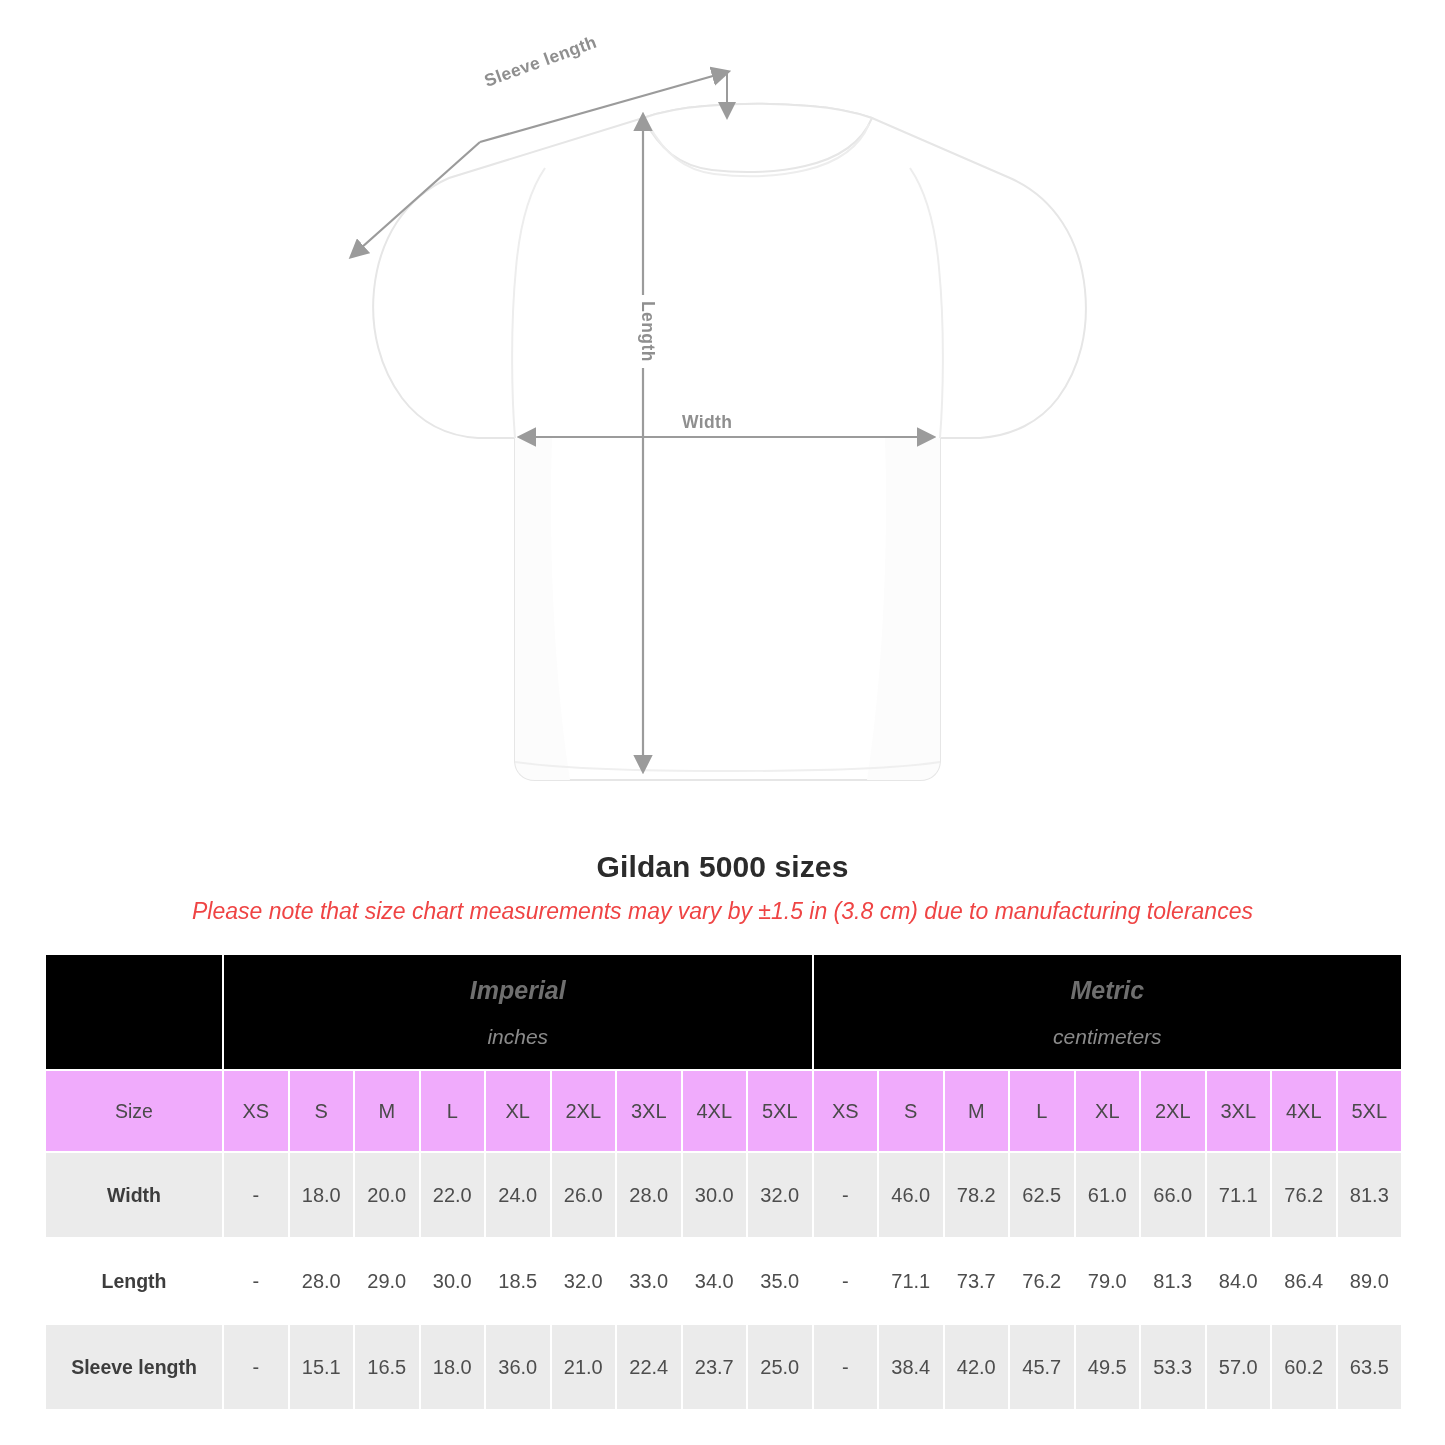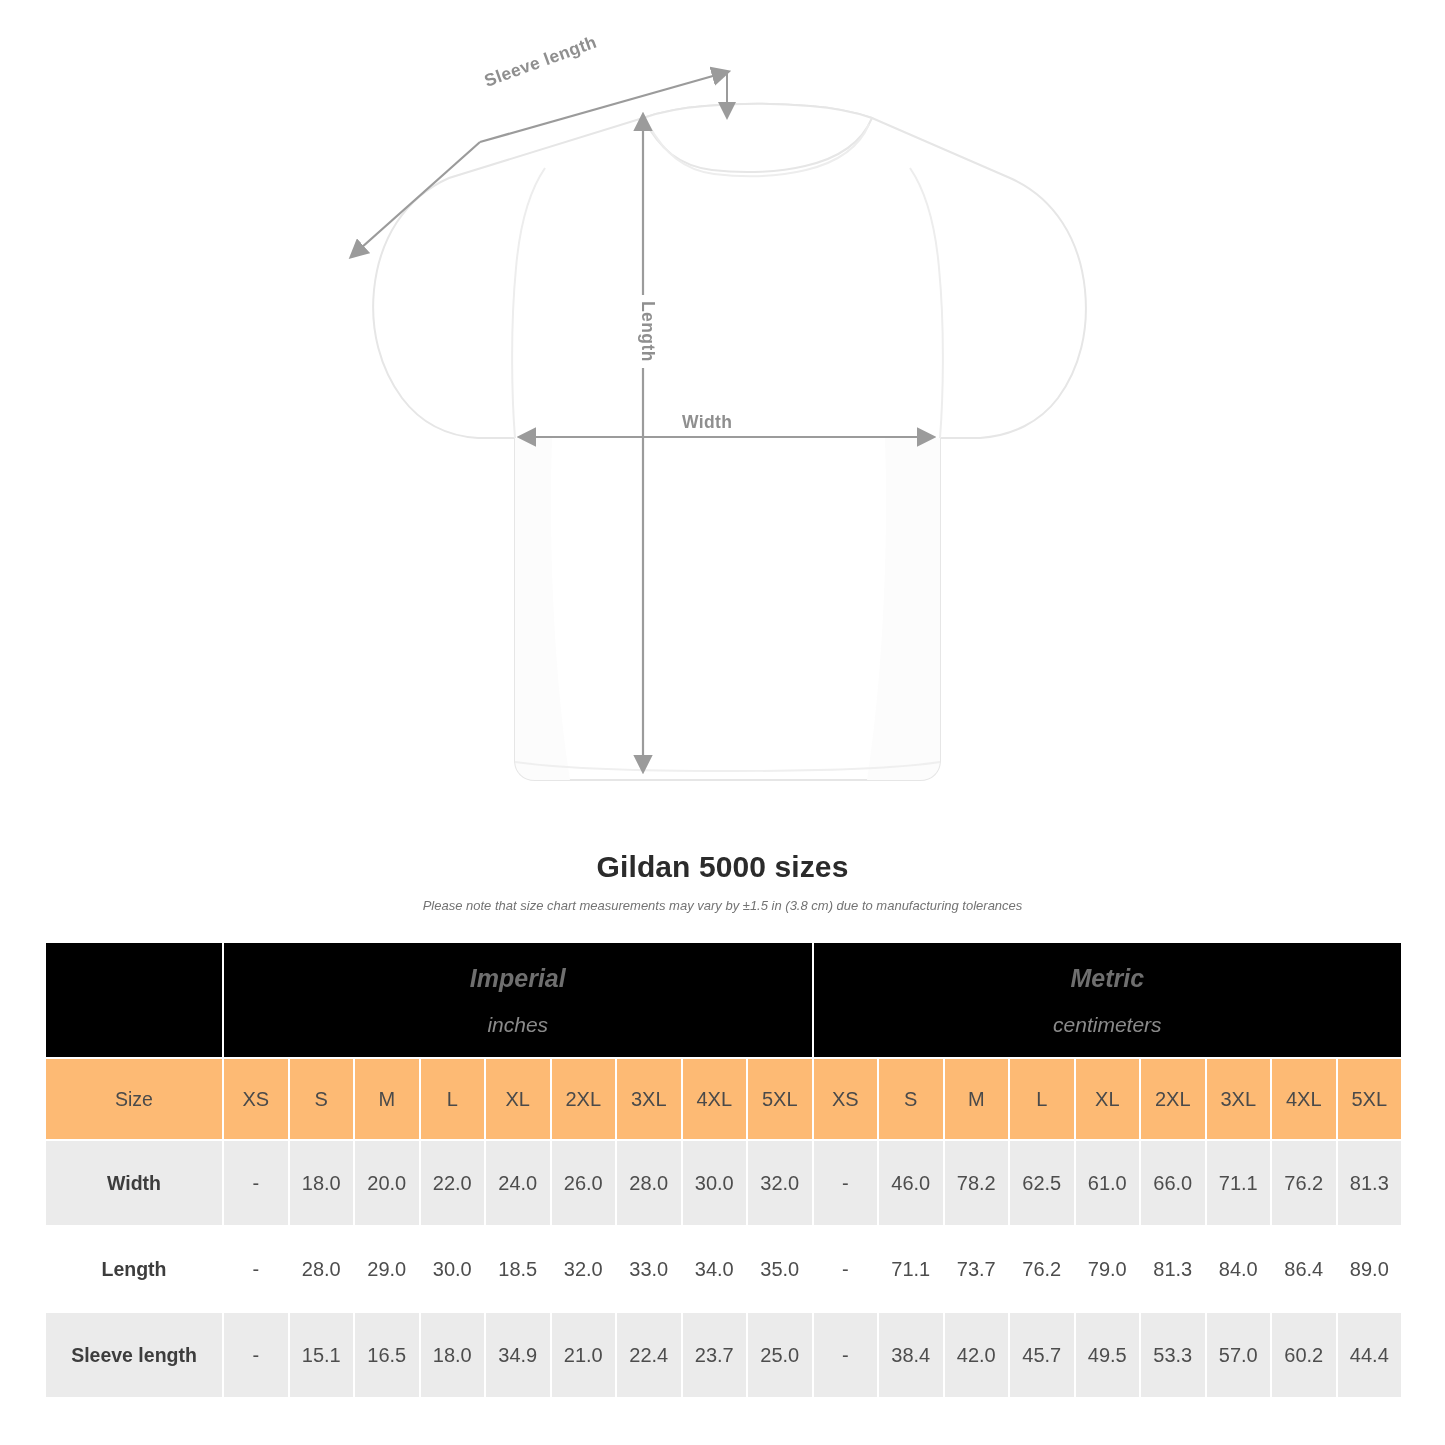--- a/index.html
+++ b/index.html
@@ -35,23 +35,23 @@
     text-align: center;
     margin-top: 20px;
   }
   .chart-title {
     font-size: 30px;
     font-weight: bold;
     color: #2b2b2b;
     letter-spacing: 0.1px;
   }
   .chart-note {
-    font-size: 13px;
+    font-size: 23px;
     font-style: italic;
-    color: #737373;
+    color: #ef4444;
     margin-top: 14px;
   }
 
   
   .table-wrap {
     margin: 28px 44px 0 44px;
   }
   table.size-table {
     width: 1357px;
     border-collapse: collapse;
@@ -76,21 +76,21 @@
     color: #6f6f6f;
   }
   .unit-sub {
     font-size: 21px;
     font-style: italic;
     color: #8a8a8a;
     margin-top: 20px;
   }
   
   .hdr-row td {
-    background: #fdba74;
+    background: #f0abfc;
     height: 78px;
     font-size: 20px;
     font-weight: bold;
     color: #4a4a4a;
   }
   .hdr-row td.rowlabel {
     font-size: 19.5px;
   }
   
   .data-row td {
@@ -299,32 +299,32 @@
         <td>86.4</td>
         <td>89.0</td>
       </tr>
 
       <tr class="data-row shade">
         <td class="rowlabel">Sleeve length</td>
         <td>-</td>
         <td>15.1</td>
         <td>16.5</td>
         <td>18.0</td>
-        <td>34.9</td>
+        <td>36.0</td>
         <td>21.0</td>
         <td>22.4</td>
         <td>23.7</td>
         <td>25.0</td>
         <td>-</td>
         <td>38.4</td>
         <td>42.0</td>
         <td>45.7</td>
         <td>49.5</td>
         <td>53.3</td>
         <td>57.0</td>
         <td>60.2</td>
-        <td>44.4</td>
+        <td>63.5</td>
       </tr>
     </tbody>
       </table>
   </div>
 
 </div>
 
 </body></html>

